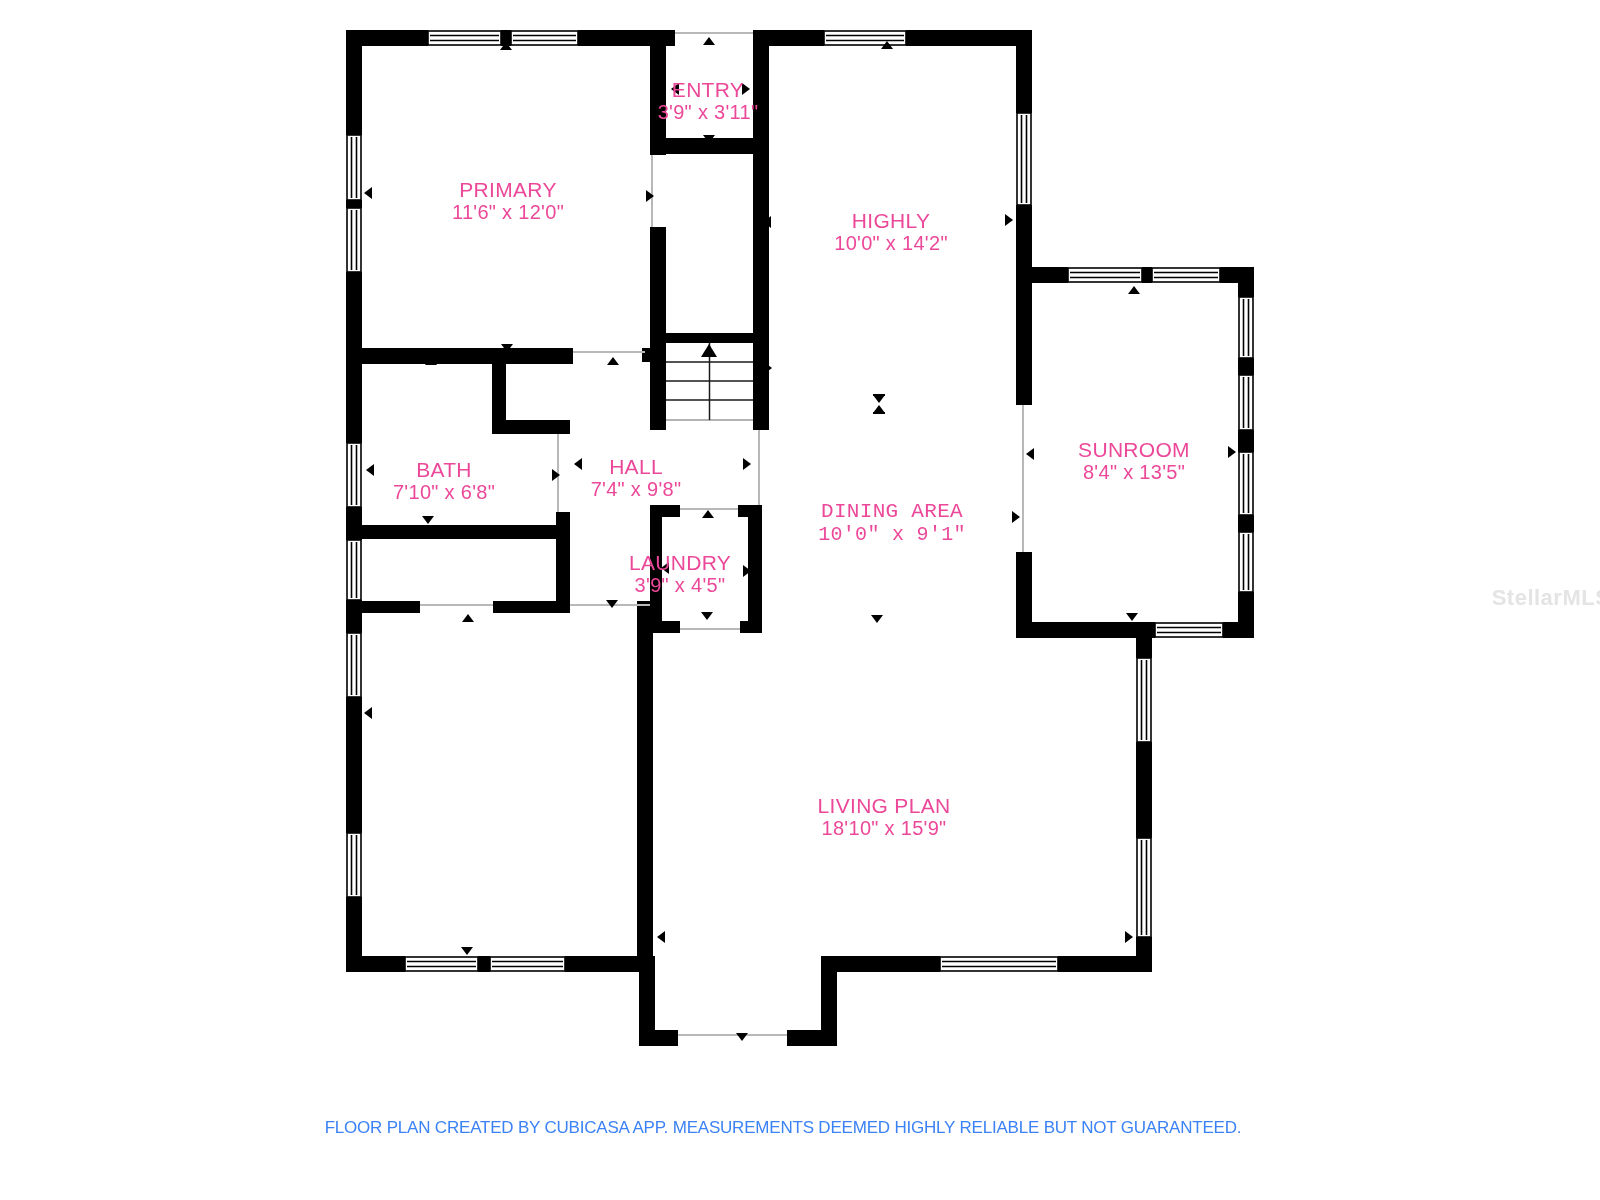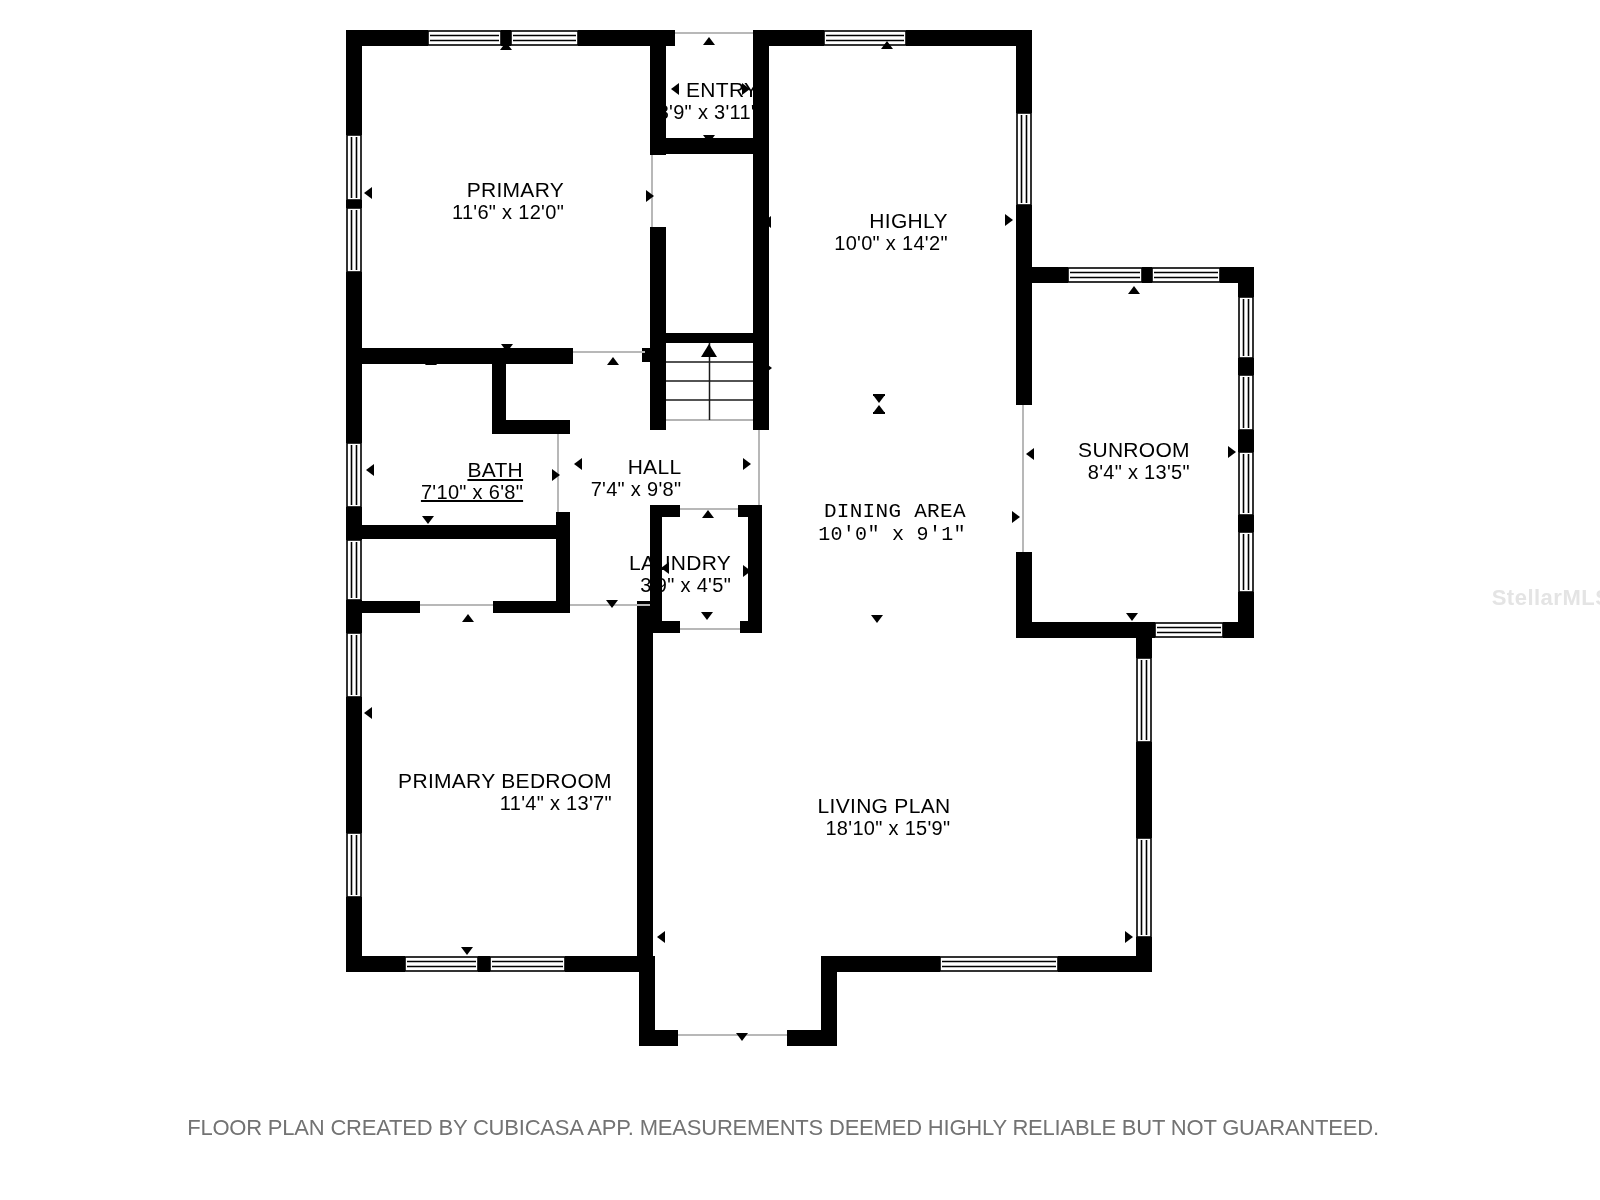--- a/index.html
+++ b/index.html
@@ -3,42 +3,42 @@
 <meta charset="utf-8">
 <style>
   html,body{margin:0;padding:0;background:#ffffff;}
   #canvas{
     position:relative;width:1600px;height:1200px;background:#ffffff;overflow:hidden;
     font-family:"Liberation Sans", sans-serif;
   }
   #plan-svg{position:absolute;left:0;top:0;}
   .room-label{
     position:absolute;transform:translate(-50%,-50%);
-    text-align:right;color:#000000;white-space:nowrap;
+    text-align:center;color:#ec4899;white-space:nowrap;
     font-size:21px;line-height:23px;letter-spacing:0.3px;
   }
   .room-label .rname{font-size:21px;}
   .room-label .rdims{font-size:20px;}
   .lbl-bedroom{left:508px;top:201px;}
   .lbl-entry{left:708px;top:101px;}
   .lbl-kitchen{left:891px;top:232px;}
   .lbl-sunroom{left:1134px;top:461px;}
-  .lbl-bath{left:472px;top:481px;text-decoration:underline;}
+  .lbl-bath{left:444px;top:481px;}
   .lbl-hall{left:636px;top:478px;}
   .lbl-laundry{left:680px;top:574px;}
   .lbl-dining{left:892px;top:523px;font-family:Liberation Mono, monospace;}
   .lbl-primary{left:505px;top:792px;}
   .lbl-living{left:884px;top:817px;}
   #watermark{
     position:absolute;left:1551px;top:598px;transform:translate(-50%,-50%);
     color:#e4e4e4;font-size:22px;font-weight:bold;letter-spacing:0.5px;white-space:nowrap;
   }
   #footer-disclaimer{
     position:absolute;left:783px;top:1128px;transform:translate(-50%,-50%);
-    color:#737373;font-size:22px;letter-spacing:-0.2px;white-space:nowrap;
+    color:#3b82f6;font-size:17px;letter-spacing:-0.2px;white-space:nowrap;
   }
 </style>
 </head>
 <body>
 
 <div id="canvas">
 
   <svg id="plan-svg" width="1600" height="1200" viewBox="0 0 1600 1200">
 
     <g fill="#000000">
@@ -339,24 +339,20 @@
     <div class="rdims">7'4" x 9'8"</div>
   </div>
   <div class="room-label lbl-laundry">
     <div class="rname">LAUNDRY</div>
     <div class="rdims">3'9" x 4'5"</div>
   </div>
   <div class="room-label lbl-dining">
     <div class="rname">DINING AREA</div>
     <div class="rdims">10'0" x 9'1"</div>
   </div>
-  <div class="room-label lbl-primary">
-    <div class="rname">PRIMARY BEDROOM</div>
-    <div class="rdims">11'4" x 13'7"</div>
-  </div>
   <div class="room-label lbl-living">
     <div class="rname">LIVING PLAN</div>
     <div class="rdims">18'10" x 15'9"</div>
   </div>
 
   <div id="watermark">StellarMLS</div>
   <div id="footer-disclaimer">FLOOR PLAN CREATED BY CUBICASA APP. MEASUREMENTS DEEMED HIGHLY RELIABLE BUT NOT GUARANTEED.</div>
 </div>
 
 </body></html>

